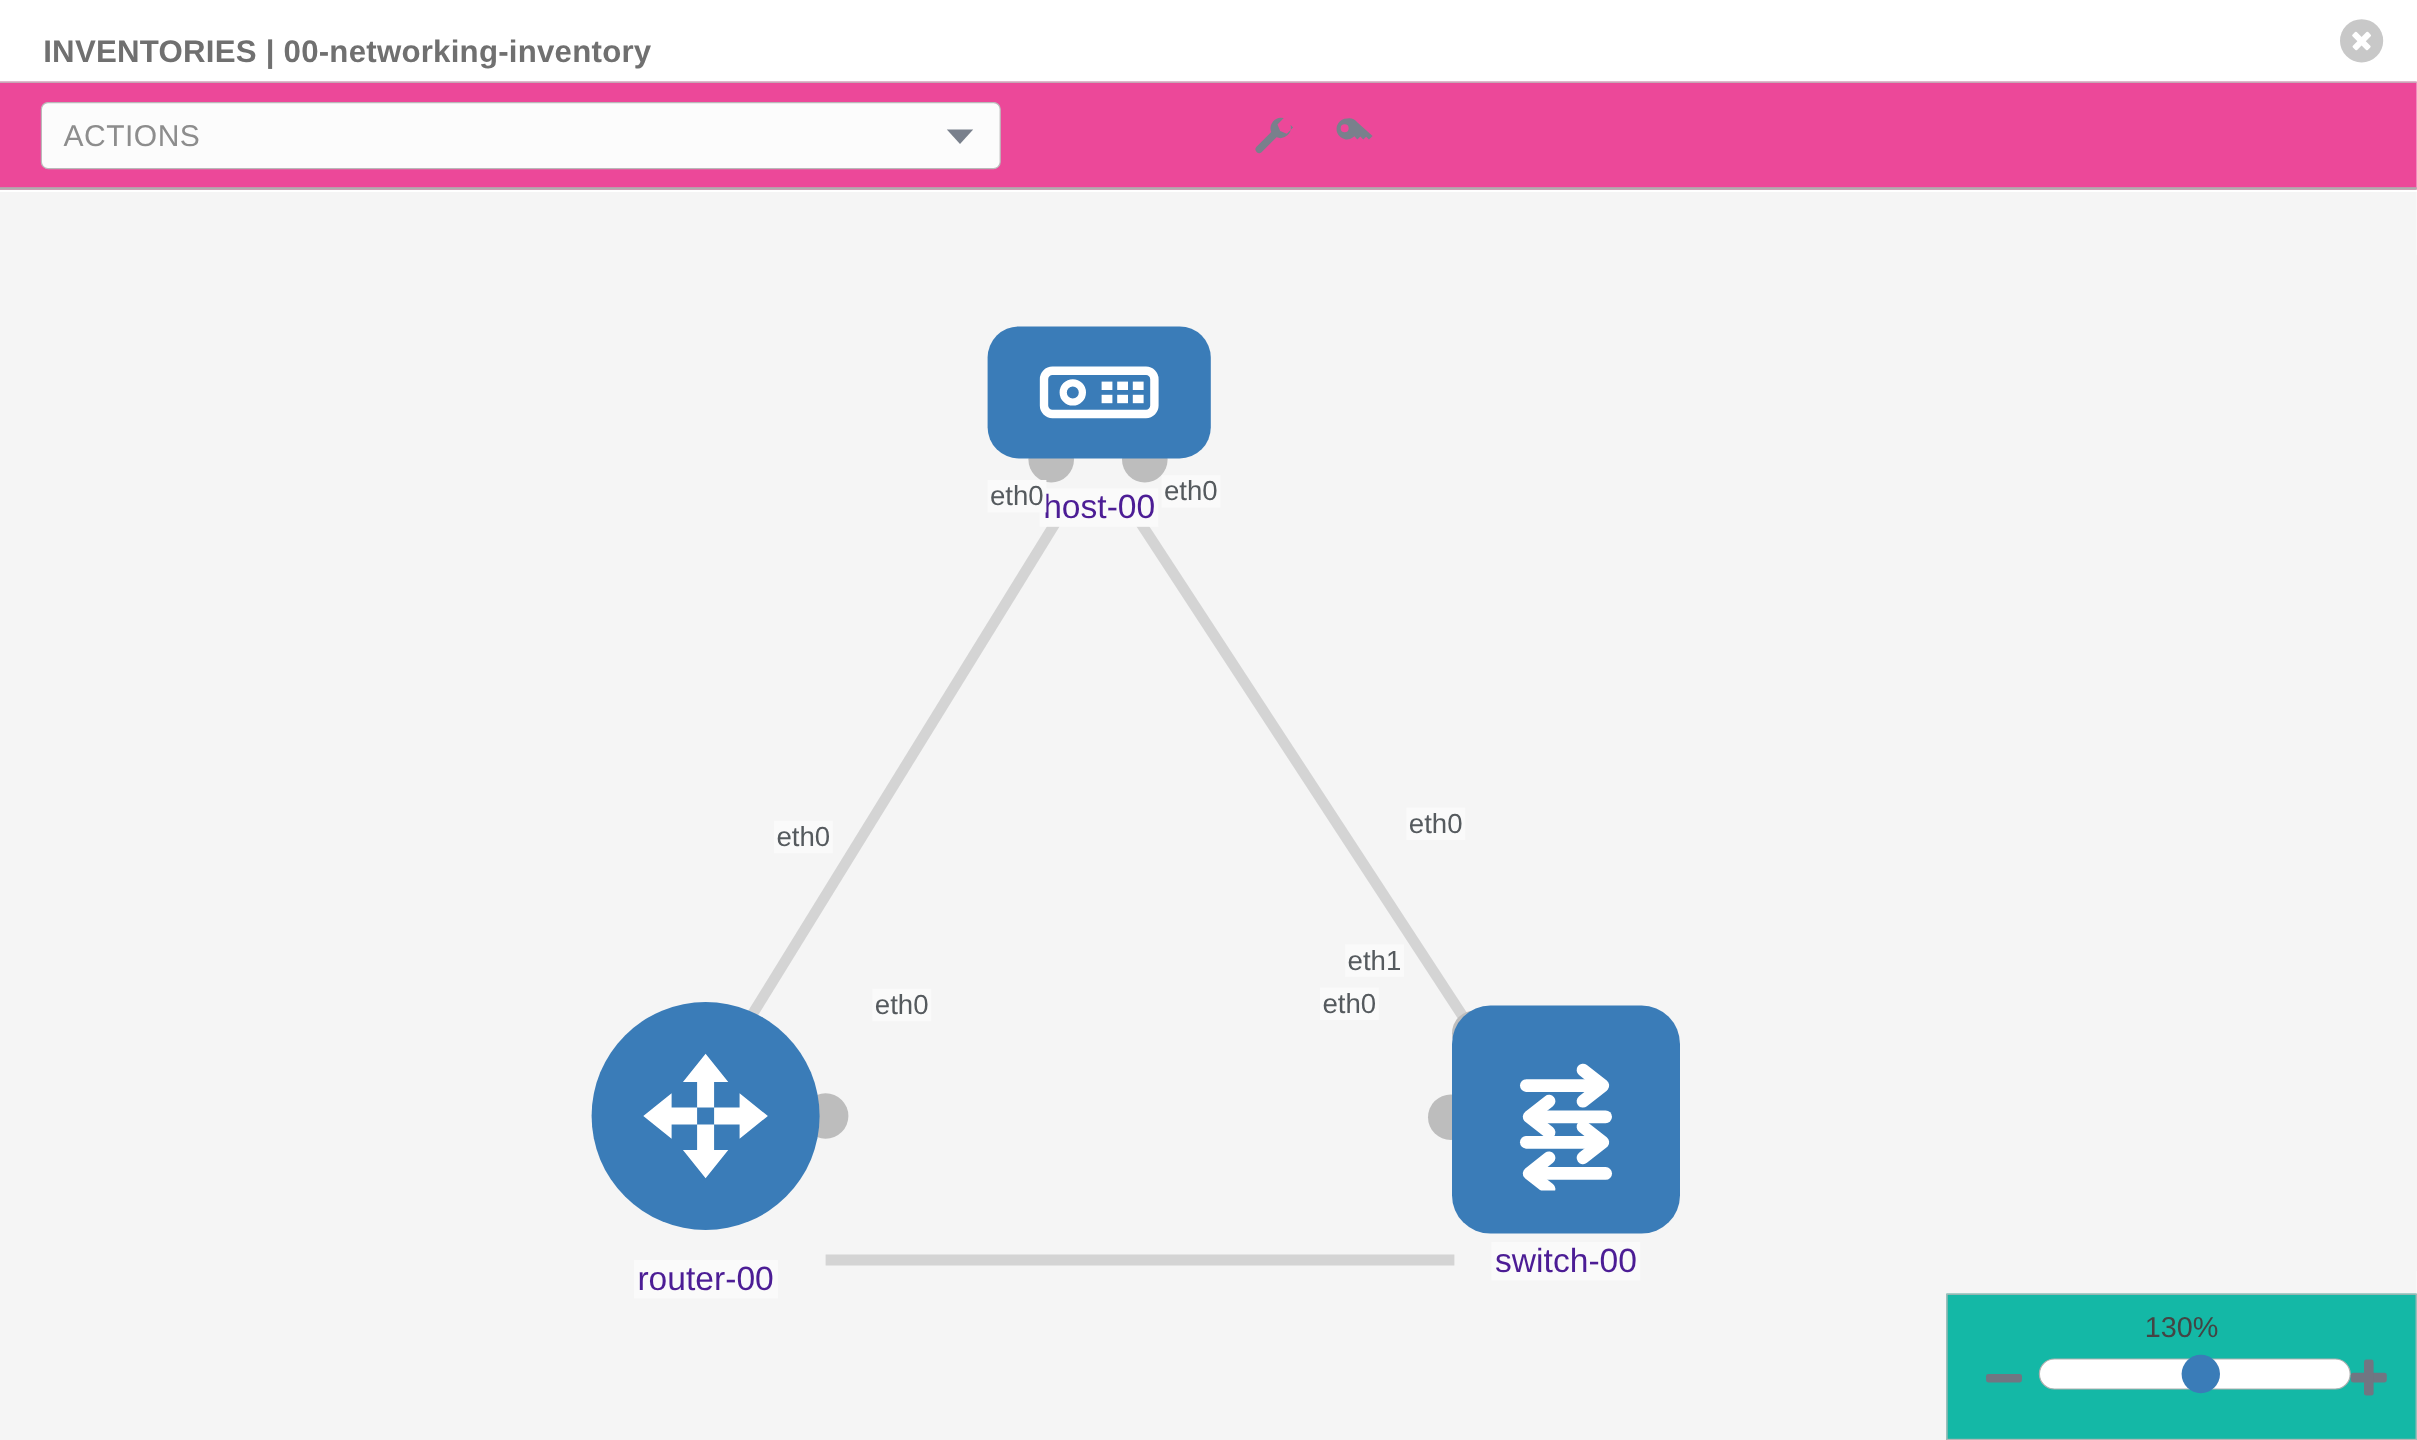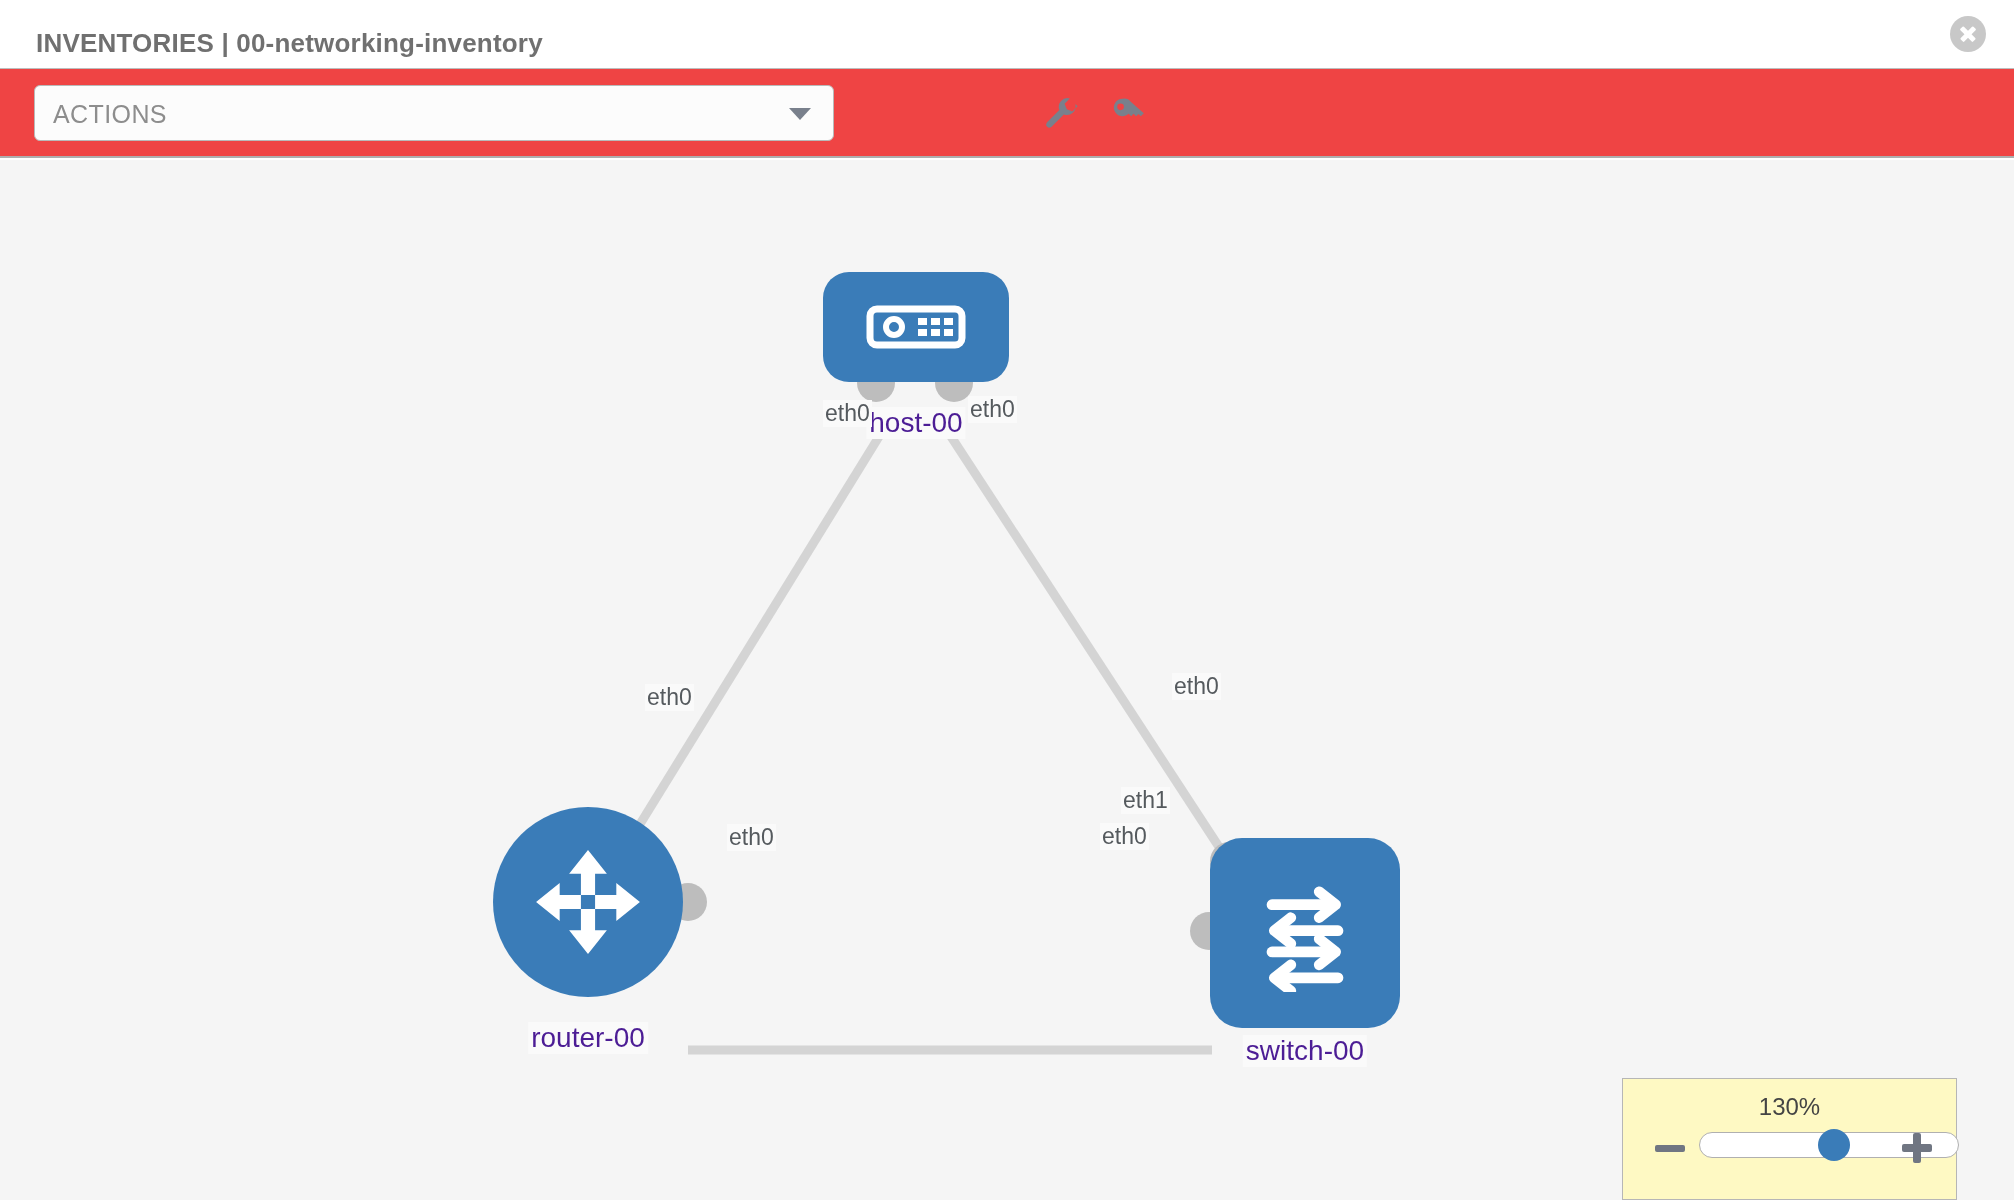--- a/index.html
+++ b/index.html
@@ -29,21 +29,21 @@
   .close-btn::before, .close-btn::after {
     content: ""; position: absolute; left: 50%; top: 50%;
     width: 18px; height: 4.5px; background: #fff; border-radius: 1px;
   }
   .close-btn::before { transform: translate(-50%,-50%) rotate(45deg); }
   .close-btn::after  { transform: translate(-50%,-50%) rotate(-45deg); }
 
   
   .toolbar {
     position: absolute; left: 0; top: 68px; width: 2014px; height: 90px;
-    background: #ef4444;
+    background: #ec4899;
     border-top: 1px solid #bdbdbd;
     border-bottom: 2px solid #aeaeae;
   }
   .actions-select {
     position: absolute; left: 34px; top: 16px;
     width: 800px; height: 56px;
     background: #fcfcfc; border: 1px solid #b9b9b9; border-radius: 6px;
     cursor: pointer;
   }
   .actions-label {
@@ -97,22 +97,22 @@
     background: #bdbdbd; cursor: pointer;
   }
   .edge-label {
     position: absolute; font-size: 23px; color: #555a5e;
     background: #fafafa; padding: 0 2px; white-space: nowrap;
   }
 
   
   .zoom-panel {
     position: absolute; left: 1622px; top: 1078px;
-    width: 335px; height: 122px;
-    background: #fef9c3; border: 1px solid #b6b6b6;
+    width: 392px; height: 122px;
+    background: #14b8a6; border: 1px solid #b6b6b6;
   }
   .zoom-value {
     position: absolute; left: 0; top: 14px; width: 100%;
     text-align: center; font-size: 24px; color: #444;
   }
   .zoom-minus, .zoom-plus {
     position: absolute; top: 52px; cursor: pointer; width: 34px; height: 34px;
   }
   .zoom-minus { left: 30px; }
   .zoom-plus  { right: 22px; }
@@ -187,21 +187,21 @@
           <rect x="65" y="19" width="9" height="7" fill="#fff"></rect>
           <rect x="78" y="19" width="9" height="7" fill="#fff"></rect>
           <rect x="52" y="30" width="9" height="7" fill="#fff"></rect>
           <rect x="65" y="30" width="9" height="7" fill="#fff"></rect>
           <rect x="78" y="30" width="9" height="7" fill="#fff"></rect>
         </svg>
       </div>
       <div class="node-label" style="top:135px;">host-00</div>
     </div>
 
-    <div class="node" style="left:493px; top:647px; width:230px; height:270px;">
+    <div class="node" style="left:493px; top:675px; width:230px; height:270px;">
       <div class="knob" style="left:176px; top:76px;"></div>
       <div class="node-shape" style="left:0; top:0; width:190px; height:190px; border-radius:50%;">
         <svg width="118" height="118" viewBox="0 0 100 100">
           <g fill="#fff">
             <path d="M50 6 L66 26 H56 V44 H44 V26 H34 Z"></path>
             <path d="M50 94 L34 74 H44 V56 H56 V74 H66 Z"></path>
             <path d="M6 50 L26 34 V44 H44 V56 H26 V66 Z"></path>
             <path d="M94 50 L74 66 V56 H56 V44 H74 V34 Z"></path>
           </g>
         </svg>

